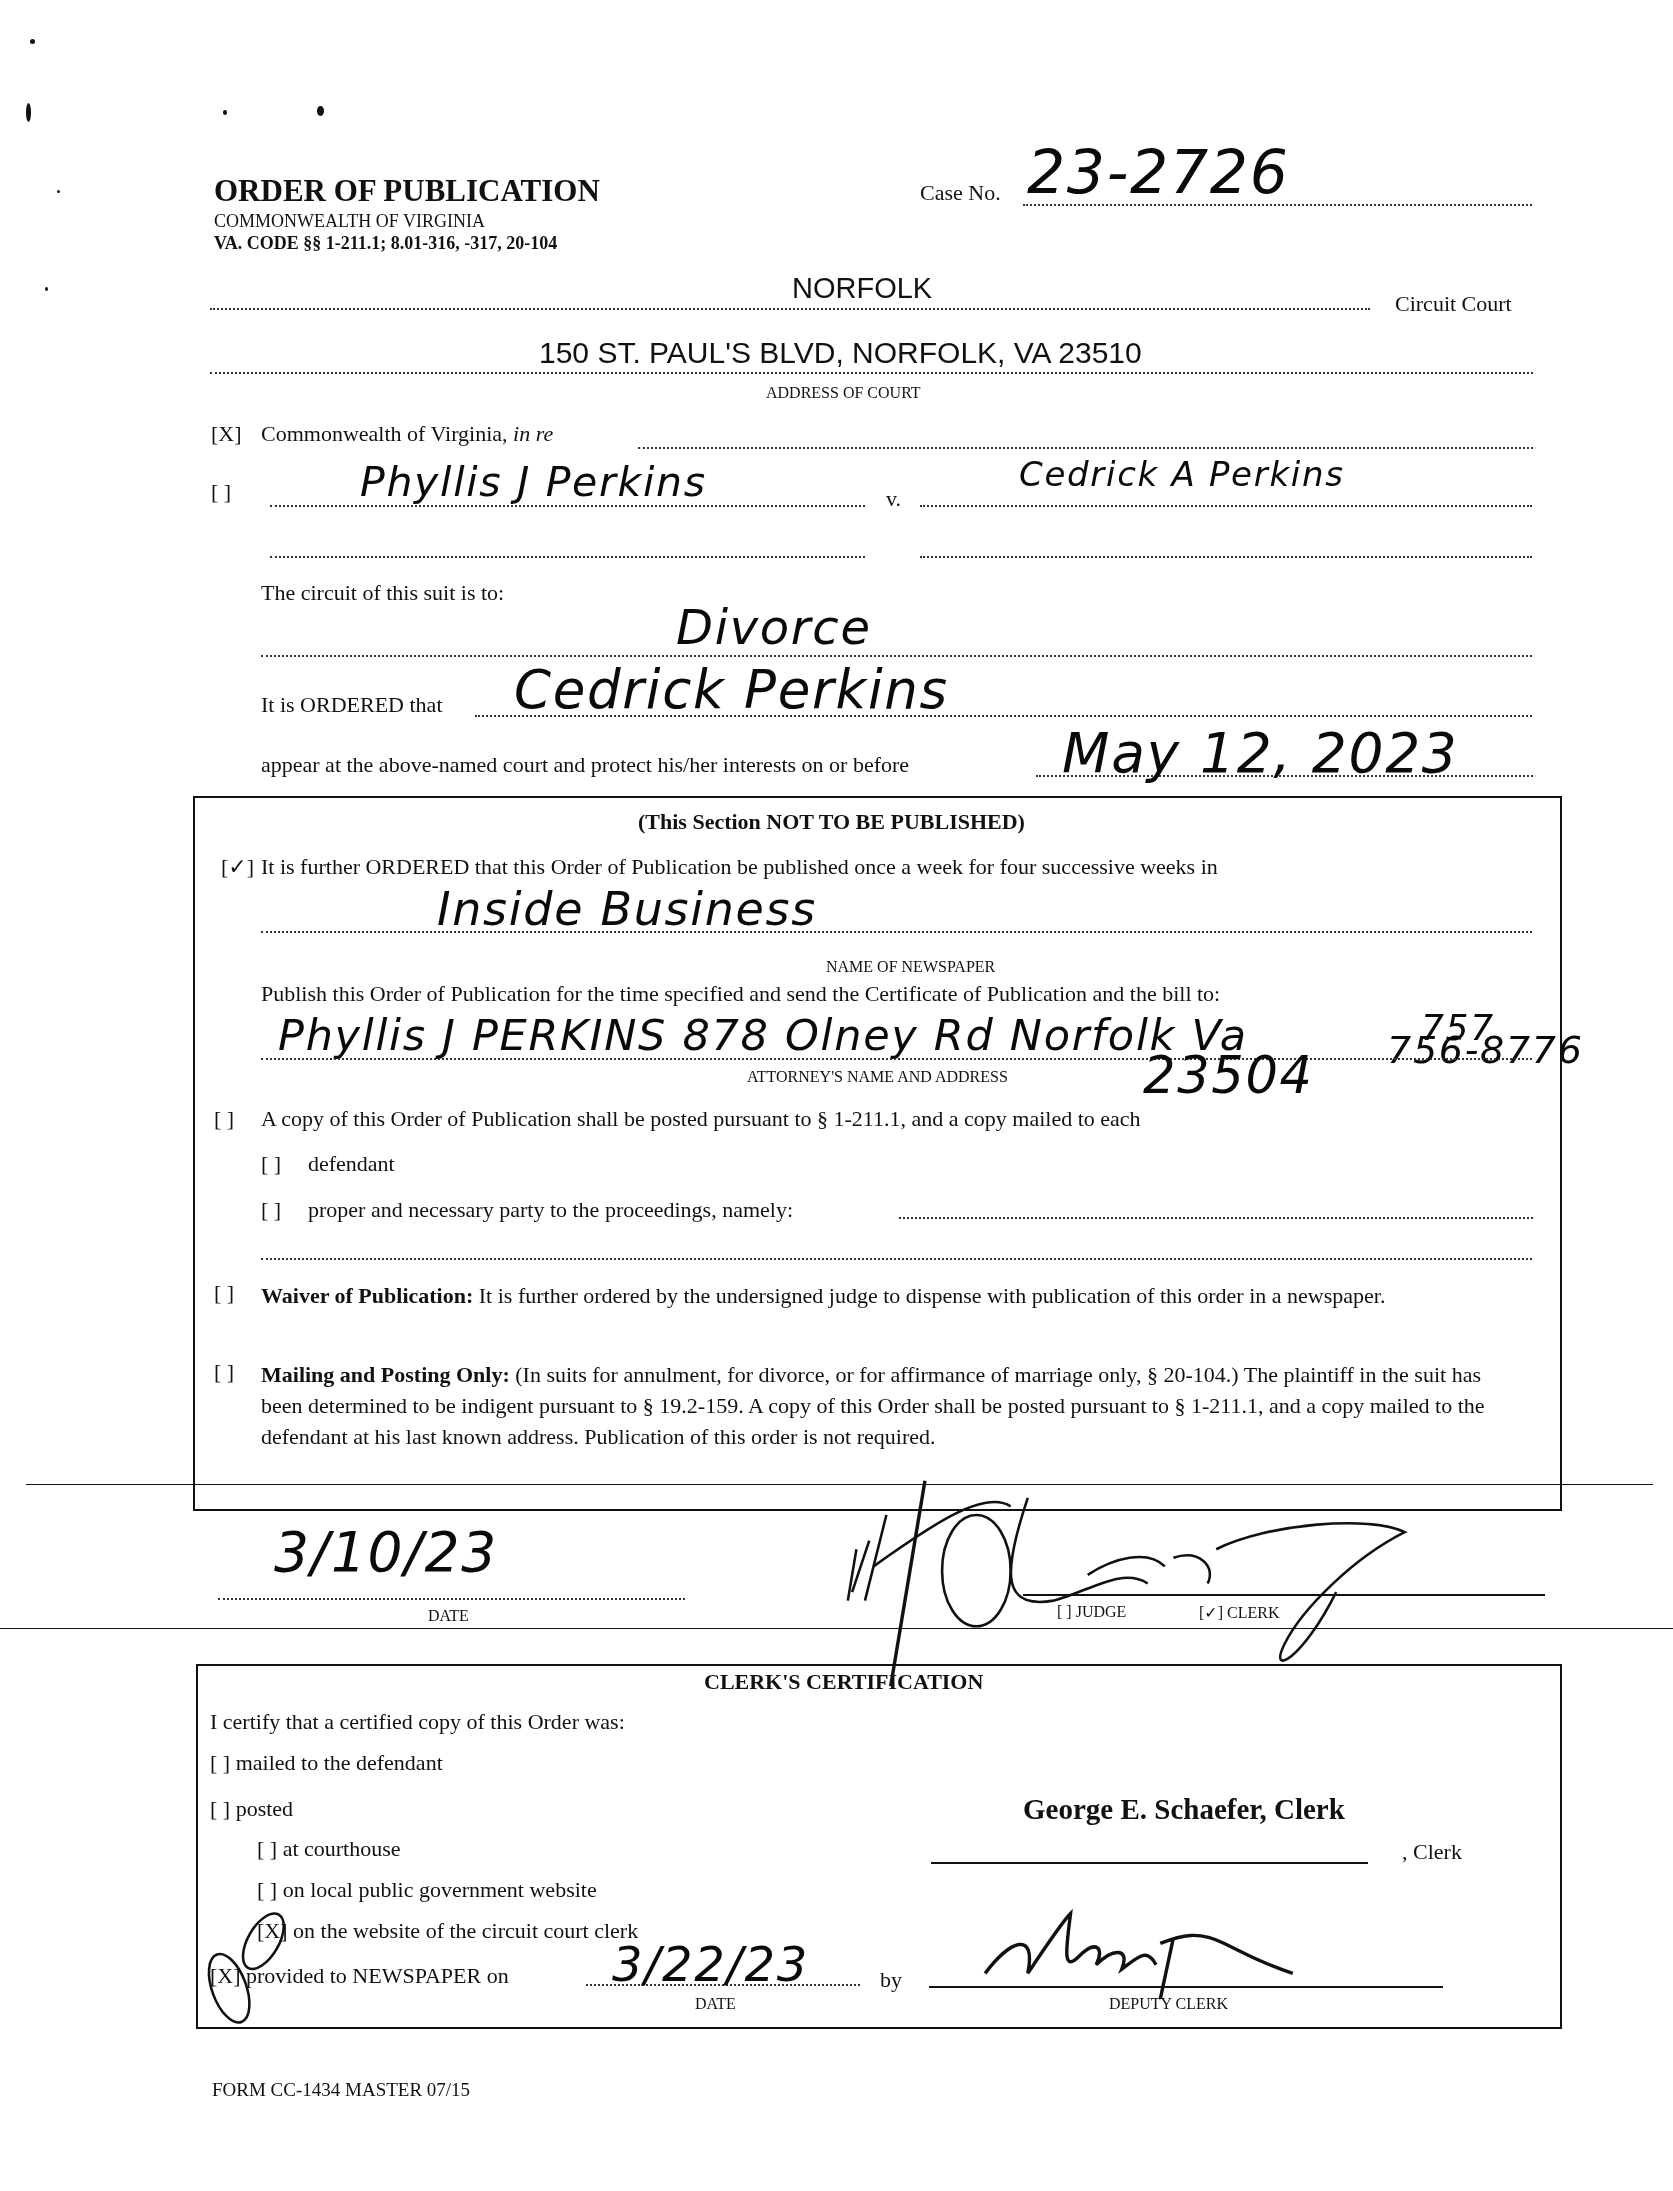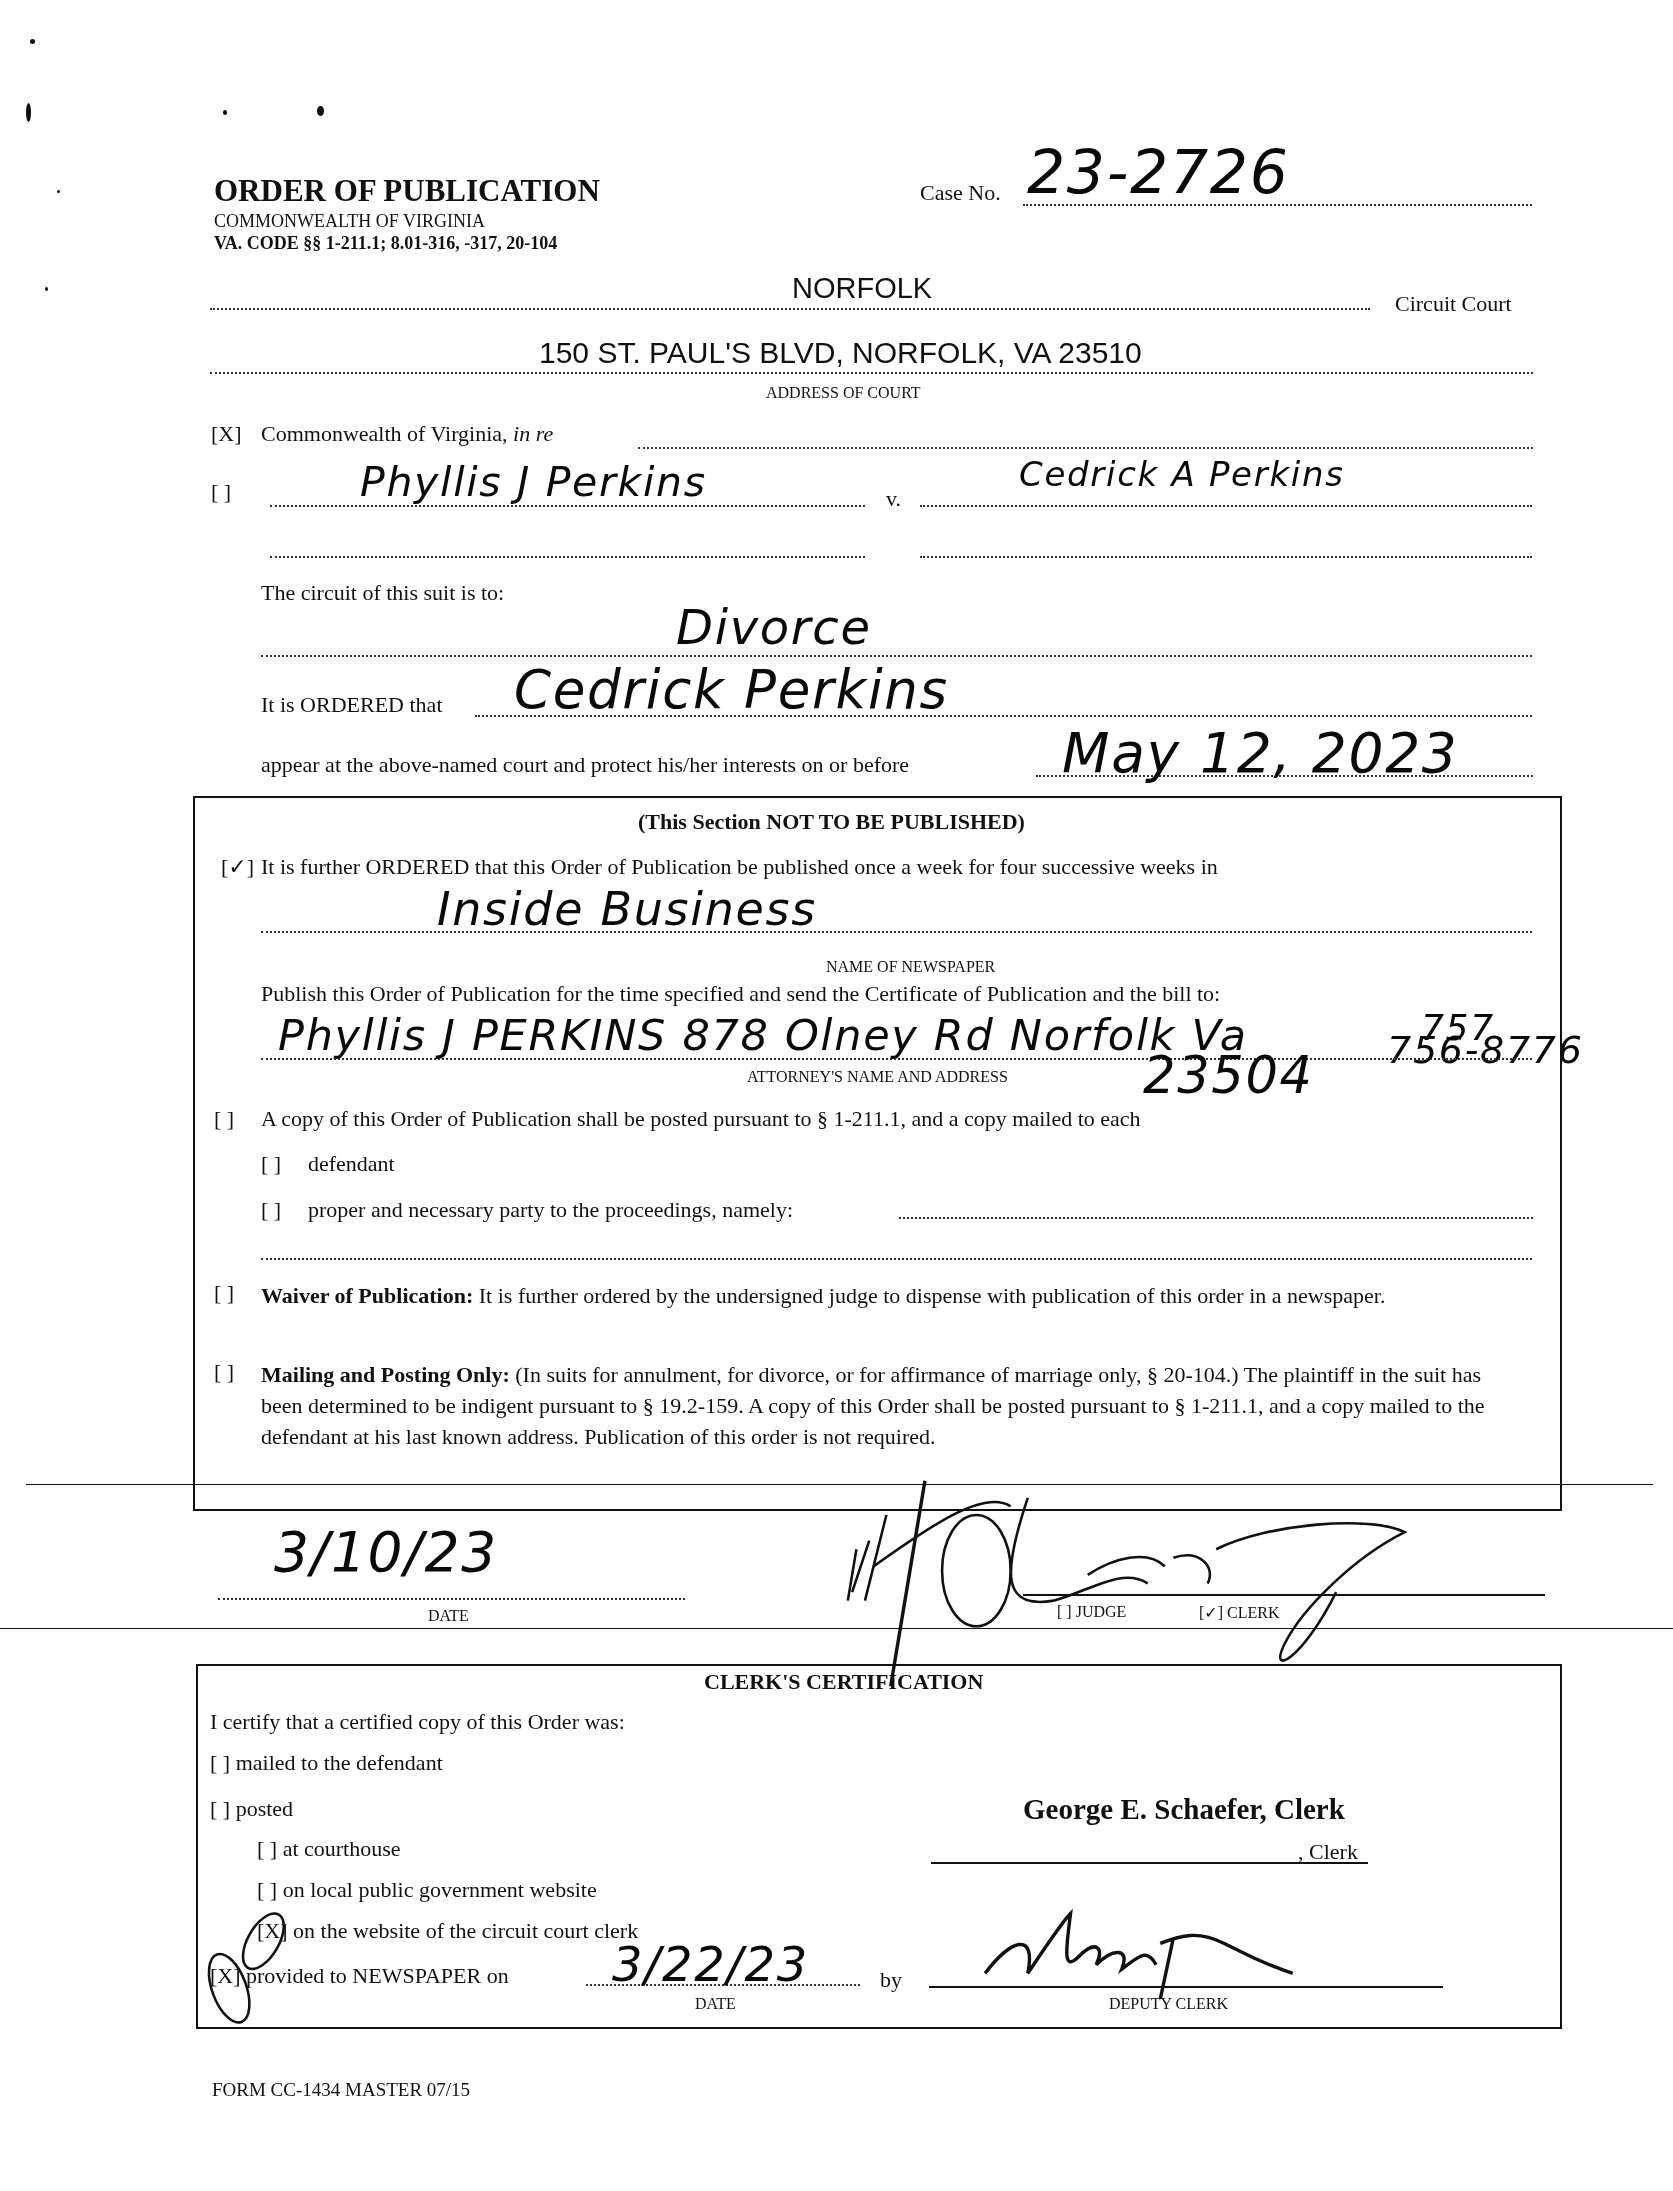--- a/index.html
+++ b/index.html
@@ -170,21 +170,21 @@
   <ellipse cx="40" cy="95" rx="20" ry="42" stroke="#111" stroke-width="3" fill="none" transform="rotate(-20 40 95)"></ellipse>
 </svg>
 
 <div class="dots" style="left:586px;top:1984px;width:274px;"></div>
 <div class="abs hand" style="left:612px;top:1936px;font-size:48px;">3/22/23</div>
 <div class="abs serif t18" style="left:695px;top:1995px;">DATE</div>
 <div class="abs serif t26" style="left:880px;top:1967px;">by</div>
 
 <div class="abs serif bold" style="left:1023px;top:1793px;font-size:29px;">George E. Schaefer, Clerk</div>
 <div class="solid" style="left:931px;top:1862px;width:437px;"></div>
-<div class="abs serif t26" style="left:1298px;top:1839px;">, Clerk</div>
+<div class="abs serif t26" style="left:1402px;top:1839px;">, Clerk</div>
 
 <svg class="abs" style="left:976px;top:1905px;" width="360" height="94" viewBox="0 0 420 110">
   <path d="M10 80 C40 40 70 30 60 80 C80 50 100 20 110 10 C105 50 100 80 120 60 C140 40 150 50 140 70 C160 50 180 50 170 75 C190 60 200 50 210 70 M230 40 L215 110 M215 45 C240 35 260 30 290 45 C320 60 340 70 370 80" stroke="#111" stroke-width="4" fill="none"></path>
 </svg>
 <div class="solid" style="left:929px;top:1986px;width:514px;"></div>
 <div class="abs serif t18" style="left:1109px;top:1995px;">DEPUTY CLERK</div>
 
 <div class="abs serif" style="left:212px;top:2079px;font-size:19px;">FORM CC-1434 MASTER 07/15</div>
 
 

